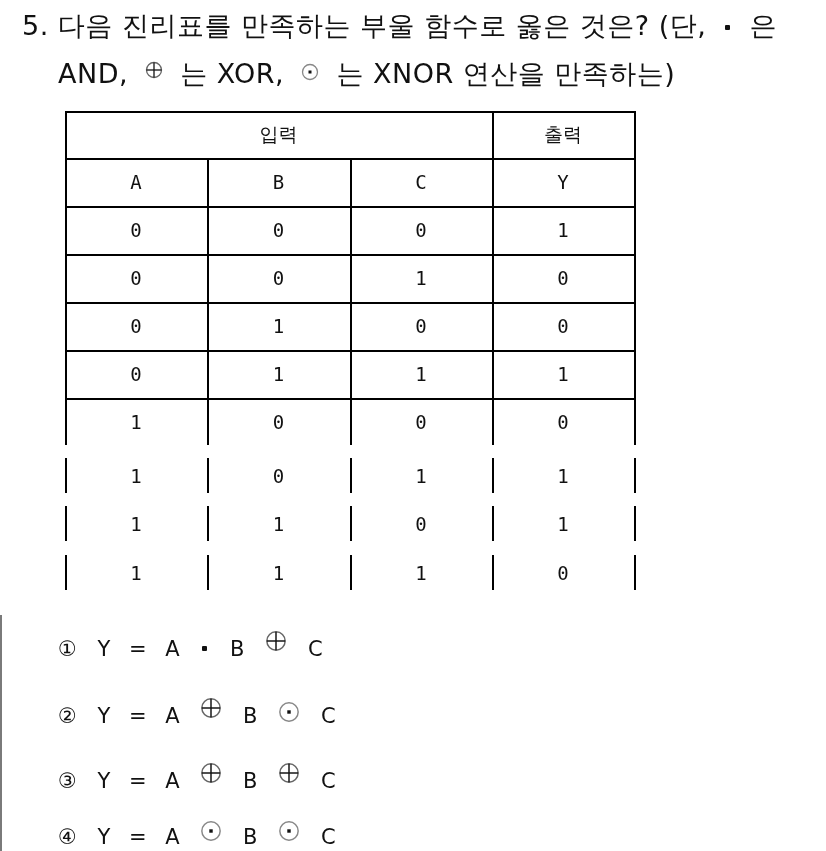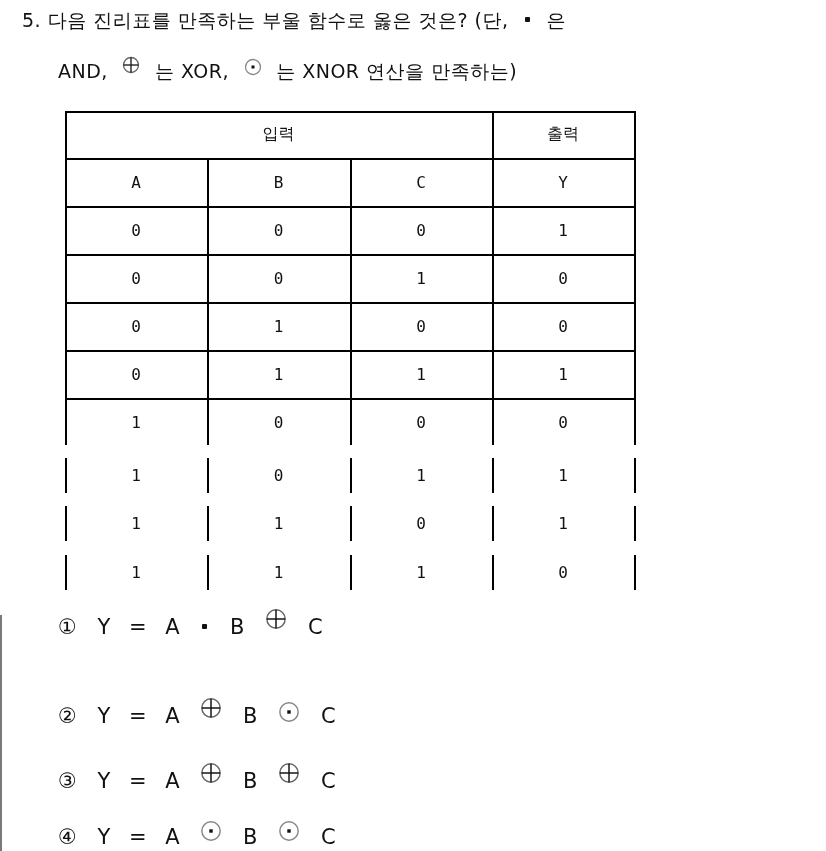--- a/index.html
+++ b/index.html
@@ -1,24 +1,24 @@
 <!DOCTYPE html>
 <html><head>
 <meta charset="utf-8">
 <style>
   html, body { margin: 0; padding: 0; background: #ffffff; }
   body { width: 826px; height: 851px; position: relative; overflow: hidden;
          font-family: "DejaVu Sans", "Liberation Sans", sans-serif; color: #111; }
-  .q-line { position: absolute; font-size: 19px; white-space: nowrap; letter-spacing: 0.5px; }
+  .q-line { position: absolute; font-size: 27px; white-space: nowrap; letter-spacing: 0.5px; }
   .sym { display: inline-block; width: 18px; height: 18px; vertical-align: -2px; margin: 0 8px; }
   .dot-sym { display: inline-block; width: 5px; height: 5px; background: #111; border-radius: 1px; vertical-align: 5px; margin: 0 10px; }
 
   .tt { position: absolute; left: 65px; top: 111px; }
   .cell { position: absolute; display: flex; align-items: center; justify-content: center;
-          font-family: "DejaVu Sans Mono", "Liberation Mono", monospace; font-size: 16px; }
+          font-family: "DejaVu Sans Mono", "Liberation Mono", monospace; font-size: 19px; }
   .hl { position: absolute; background: #000; height: 2px; }
   .vl { position: absolute; background: #000; width: 2px; }
 
   .left-rule { position: absolute; left: 0px; top: 615px; width: 2px; height: 236px; background: #7a7a7a; }
 
   .opt { position: absolute; left: 58px; font-size: 21px; white-space: nowrap; }
   .opt .num { display: inline-block; margin-right: 8px; }
   .opt .t { margin: 0 6px; }
 </style>
 </head>
@@ -133,21 +133,21 @@
   <div>
     <div class="cell" style="left:0; top:444px; width:142px; height:35px;">1</div>
     <div class="cell" style="left:142px; top:444px; width:143px; height:35px;">1</div>
     <div class="cell" style="left:285px; top:444px; width:142px; height:35px;">1</div>
     <div class="cell" style="left:427px; top:444px; width:142px; height:35px;">0</div>
   </div>
 </div>
 
 <div class="left-rule"></div>
 
-<div class="opt" style="top:608px;">
+<div class="opt" style="top:630px;">
   <span class="num">①</span>
   <span class="t">Y</span>
   <span class="t">=</span>
   <span class="t">A</span>
   <span class="dot-sym"></span>
   <span class="t">B</span>
   <svg class="sym" viewBox="0 0 18 18" style="width:22px;height:22px;vertical-align:4px;">
     <circle cx="9" cy="9" r="7.5" fill="none" stroke="#666" stroke-width="1.2"></circle>
     <line x1="9" y1="1.5" x2="9" y2="16.5" stroke="#111" stroke-width="1.2"></line>
     <line x1="1.5" y1="9" x2="16.5" y2="9" stroke="#111" stroke-width="1.2"></line>

